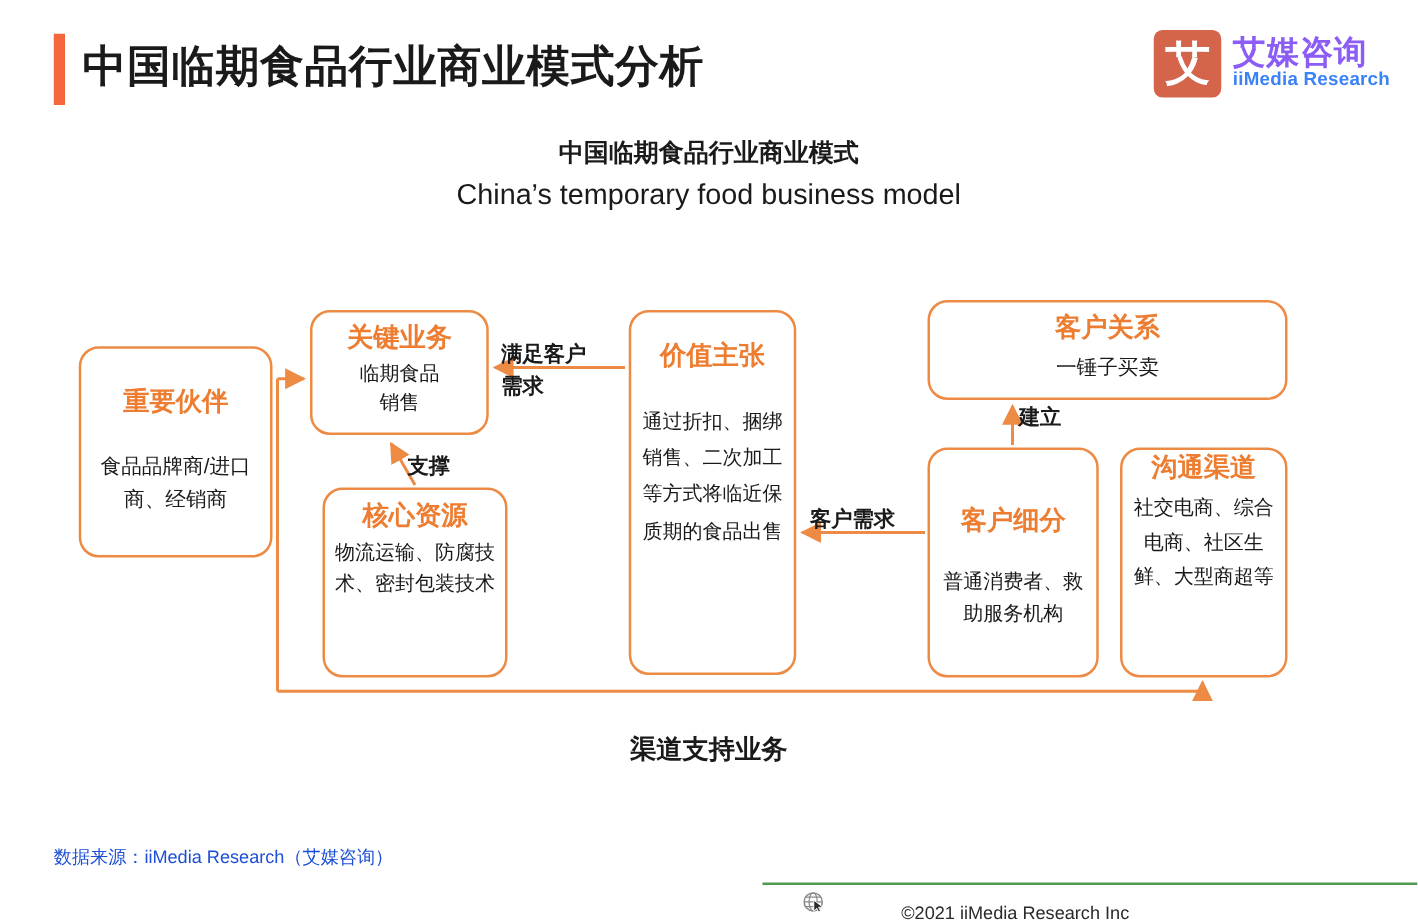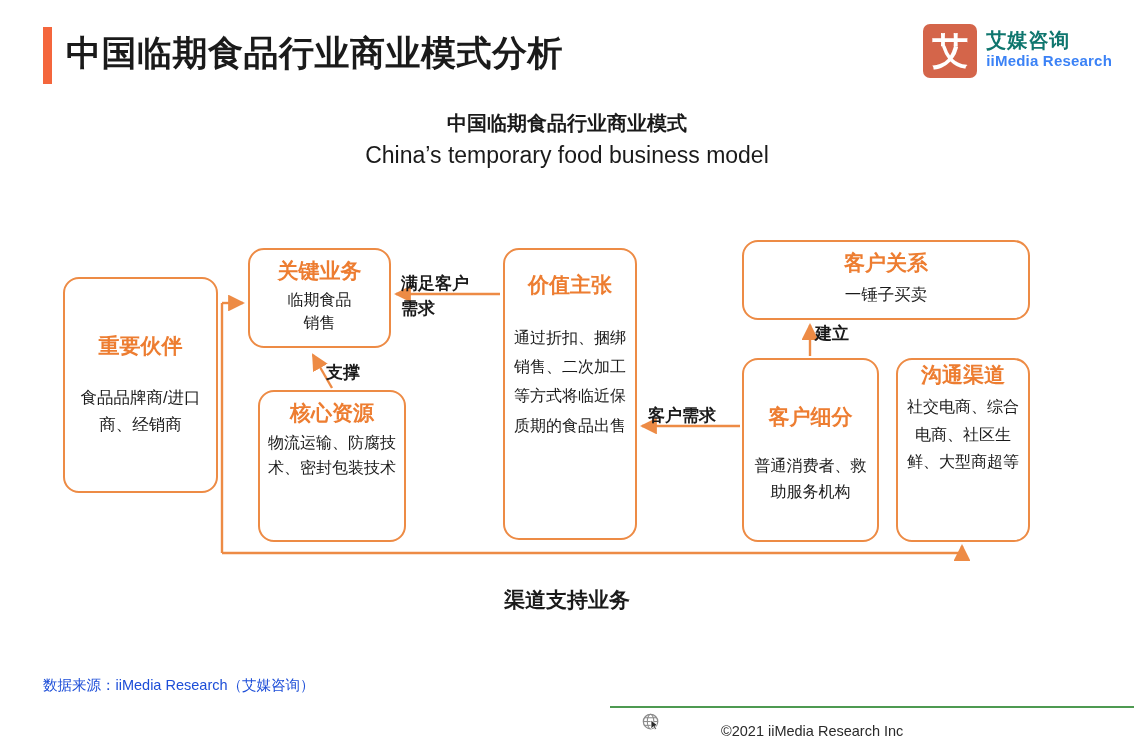--- a/index.html
+++ b/index.html
@@ -25,21 +25,21 @@
     position: absolute; right: 22px; top: 24px;
     display: flex; align-items: center; gap: 9px;
   }
   .logo-mark {
     width: 54px; height: 54px; border-radius: 7px; background: #D4654A;
     display: flex; align-items: center; justify-content: center;
     color: #fff; font-size: 36px; font-weight: 700; line-height: 1;
     font-family: "DejaVu Sans", sans-serif;
   }
   .logo-text { display: flex; flex-direction: column; justify-content: center; }
-  .logo-cn { font-size: 20px; font-weight: 700; color: #0f766e; line-height: 1.05; letter-spacing: 1px; font-family: Liberation Mono, monospace;}
+  .logo-cn { font-size: 26px; font-weight: 700; color: #8b5cf6; line-height: 1.05; letter-spacing: 1px;}
   .logo-en { font-size: 15px; font-weight: 700; color: #3b82f6; line-height: 1.25; letter-spacing: 0.2px;}
 
   
   .sub-wrap {
     position: absolute; left: 0; top: 108px; width: 1134px; text-align: center;
   }
   .sub-cn { font-size: 20px; font-weight: 700; color: #1a1a1a; line-height: 1.5; }
   .sub-en { font-size: 23px; font-weight: 400; color: #1a1a1a; line-height: 1.5; }
 
   
@@ -57,21 +57,21 @@
   .node .n-title {
     color: #ED7D31; font-weight: 700; font-size: 21px; line-height: 1.2;
     white-space: nowrap;
   }
   .node .n-body {
     color: #1a1a1a; font-weight: 400; font-size: 16.5px; line-height: 1.62;
     padding: 0 6px;
   }
 
   
-  #node-partners  { left: 63px;  top: 277px; width: 155px; height: 216px; justify-content:center; }
+  #node-partners  { left: 63px;  top: 277px; width: 155px; height: 169px; justify-content:center; }
   #node-partners .n-title { margin-bottom: 26px; }
 
   #node-key       { left: 248px; top: 248px; width: 143px; height: 100px; padding-top: 8px; }
   #node-key .n-title { margin-bottom: 6px; }
   #node-key .n-body { line-height: 1.42; font-size: 16px;}
 
   #node-core      { left: 258px; top: 390px; width: 148px; height: 152px; padding-top: 8px; }
   #node-core .n-title { margin-bottom: 6px; }
   #node-core .n-body { line-height: 1.55; font-size: 16px; }
 

